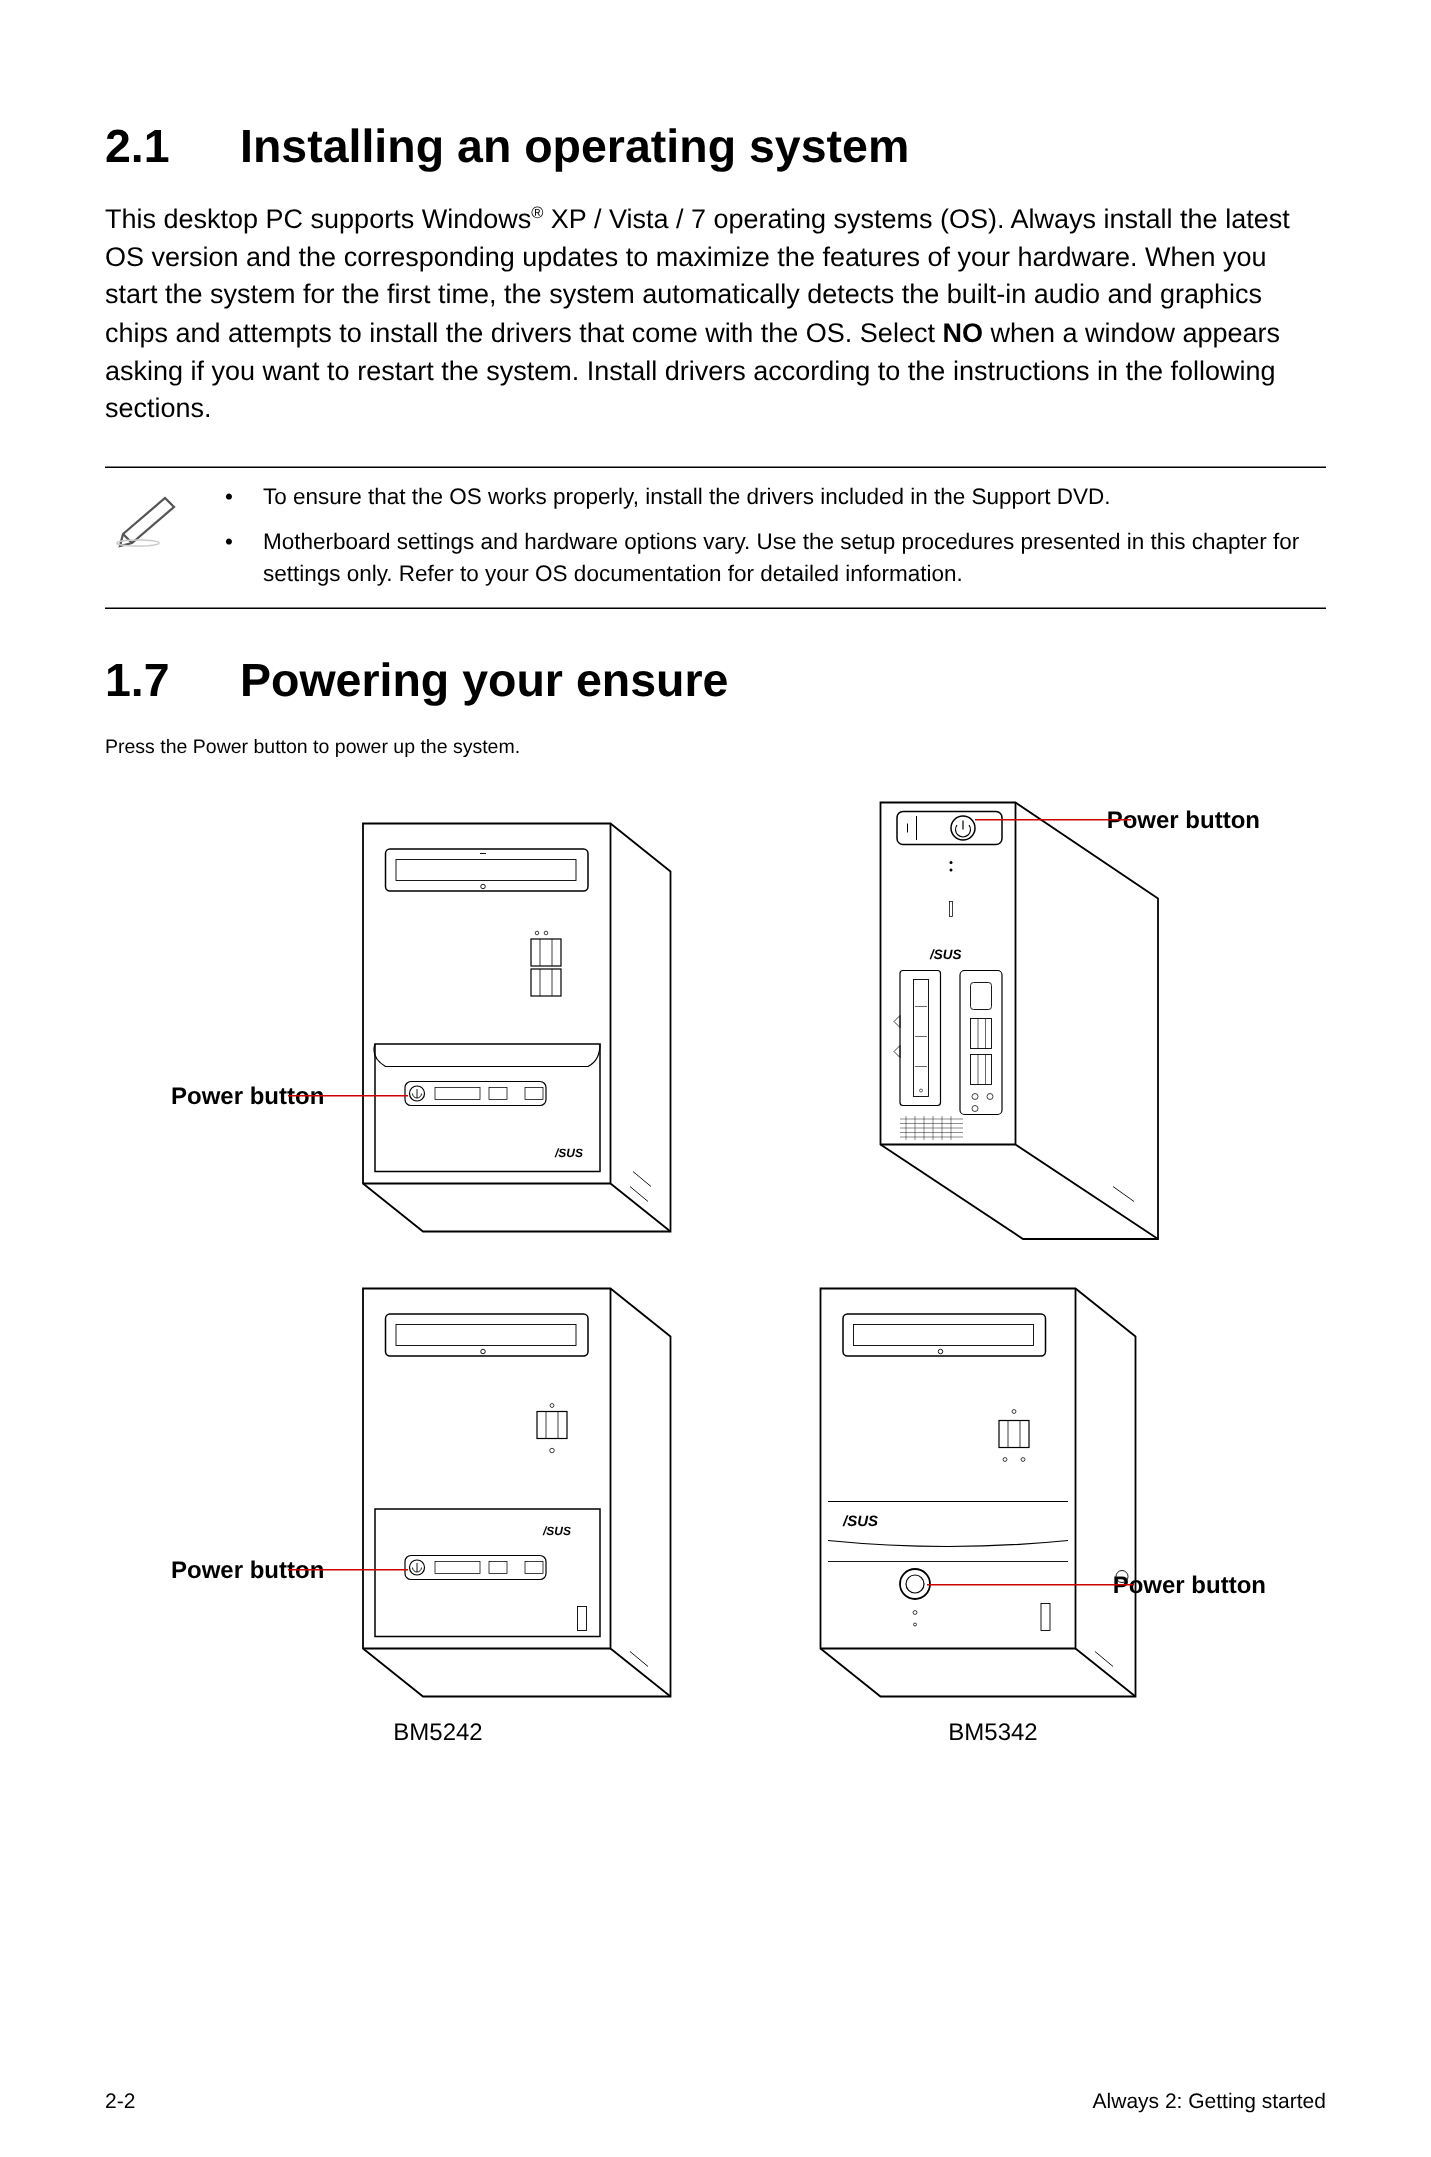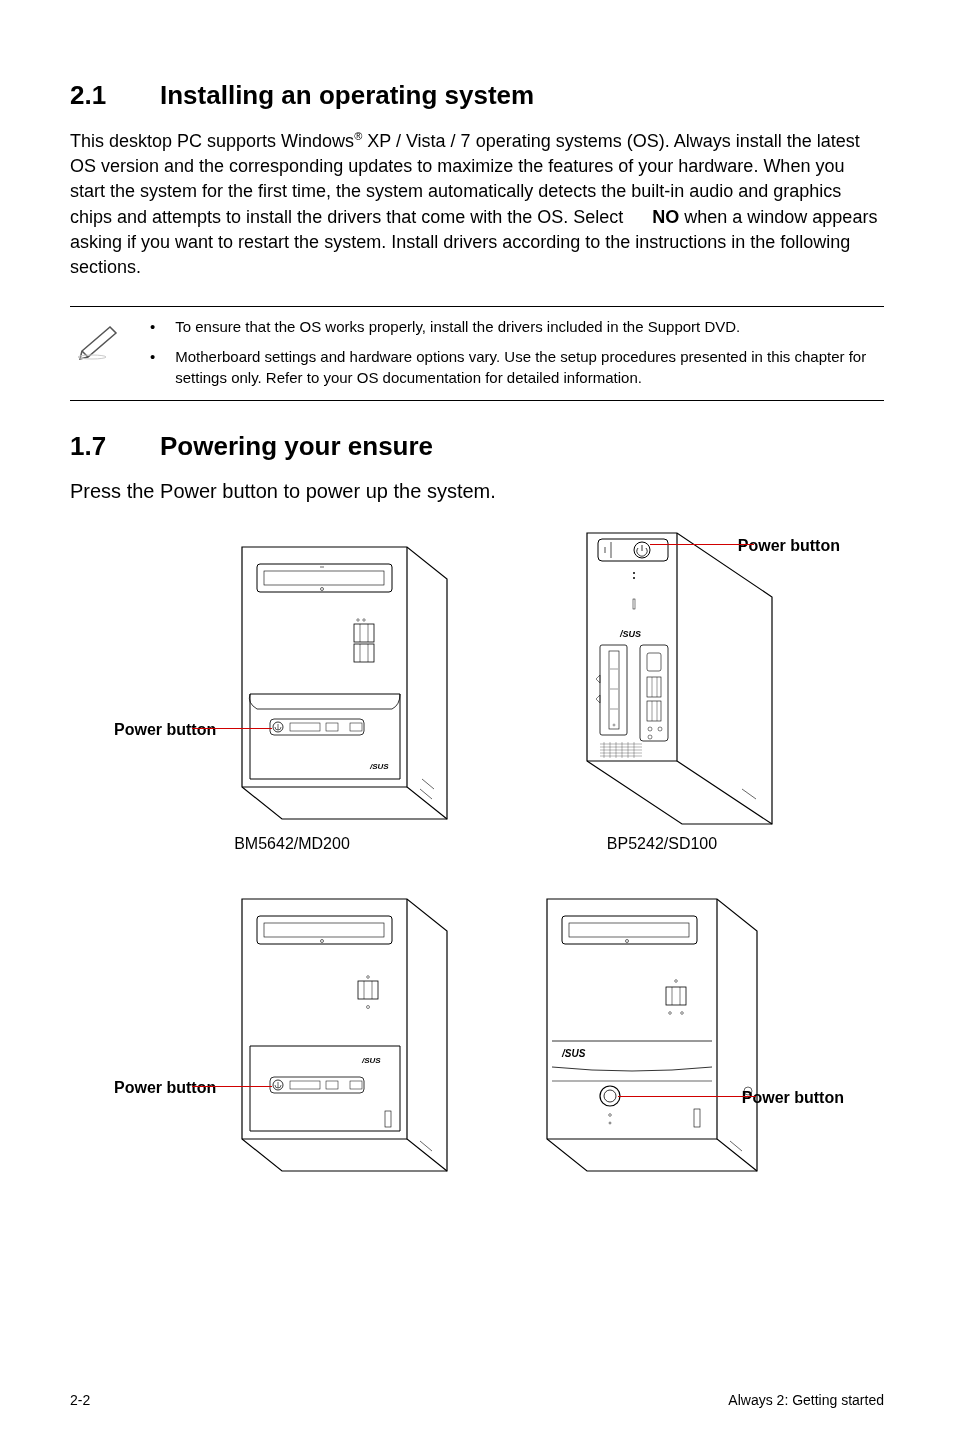--- a/index.html
+++ b/index.html
@@ -6,35 +6,35 @@
     body {
       width: 954px;
       height: 1438px;
       background: #fff;
       font-family: Arial, Helvetica, sans-serif;
       color: #000;
       padding: 80px 70px 30px 70px;
       position: relative;
     }
     .section-title {
-      font-size: 26px;
+      font-size: 31px;
       font-weight: bold;
       margin-bottom: 18px;
     }
     .section-number {
       display: inline-block;
       width: 90px;
     }
     .para {
       font-size: 18px;
       line-height: 1.4;
       margin-bottom: 26px;
     }
     .sup { font-size: 11px; vertical-align: super; }
-    b.strong { font-weight: bold; margin-left: 24px; }
+    b.strong { font-weight: bold; }
     .note-block {
       display: flex;
       align-items: flex-start;
       border-top: 1px solid #000;
       border-bottom: 1px solid #000;
       padding: 10px 0 12px 0;
       margin-bottom: 30px;
       gap: 20px;
     }
     .note-icon {
@@ -48,21 +48,21 @@
       line-height: 1.35;
     }
     .note-item {
       display: flex;
       gap: 20px;
       margin-bottom: 10px;
     }
     .note-item:last-child { margin-bottom: 0; }
     .note-bullet { flex: 0 0 auto; }
     .note-text { flex: 1; }
-    .sub-para { font-size: 20px; margin-bottom: 16px; }
+    .sub-para { font-size: 13px; margin-bottom: 16px; }
 
     .figures-wrap { position: relative; width: 100%; }
     .fig-row { display: flex; justify-content: center; gap: 30px; align-items: flex-end; position: relative; }
     .fig-cell { position: relative; }
 
     .caption {
       text-align: center;
       font-size: 16px;
       margin-top: 6px;
       margin-bottom: 18px;
@@ -222,28 +222,20 @@
             <line x1="130" y1="213" x2="130" y2="229"></line>
             <line x1="136" y1="213" x2="136" y2="229"></line>
             <line x1="142" y1="213" x2="142" y2="229"></line>
         </g>
 
         <line x1="250" y1="260" x2="264" y2="270" stroke="#000" stroke-width="0.6"></line>
       </svg>
     </div>
   </div>
 
-  <div class="fig-row">
-    <div style="width:340px;">
-        <div class="caption">BM5642/MD200</div>
-      </div>
-    <div style="width:340px;">
-        <div class="caption">BP5242/SD100</div>
-      </div>
-  </div>
 
   <div class="fig-row" style="position:relative; height:310px;">
 
     <div class="fig-cell" style="width:340px; position:relative;">
       <span class="label" style="left:-8px; top:198px;">Power button</span>
       <div class="label-line" style="left:70px; top:205px; width:80px;"></div>
       <svg class="tower-svg" width="340" height="300" viewBox="0 0 340 300">
         <path d="M120 18 L285 18 L325 50 L325 290 L160 290 L120 258 Z" fill="#fff" stroke="#000" stroke-width="1.2"></path>
         <path d="M285 18 L285 258 L325 290" fill="none" stroke="#000" stroke-width="1.2"></path>
         <path d="M120 258 L285 258" fill="none" stroke="#000" stroke-width="1.2"></path>
@@ -306,19 +298,27 @@
         <circle cx="118" cy="242" r="1" fill="none" stroke="#000" stroke-width="0.5"></circle>
 
         <rect x="202" y="228" width="6" height="18" fill="none" stroke="#000" stroke-width="0.6"></rect>
 
         <circle cx="256" cy="210" r="4" fill="none" stroke="#000" stroke-width="0.6"></circle>
         <line x1="238" y1="260" x2="250" y2="270" stroke="#000" stroke-width="0.6"></line>
       </svg>
     </div>
   </div>
 
+  <div class="fig-row">
+    <div style="width:340px;">
+        <div class="caption">BM5242</div>
+      </div>
+    <div style="width:340px;">
+        <div class="caption">BM5342</div>
+      </div>
+  </div>
 
 </div>
 
 <div class="footer">
   <span>2-2</span>
   <span>Always 2: Getting started</span>
 </div>
 
 </body></html>

